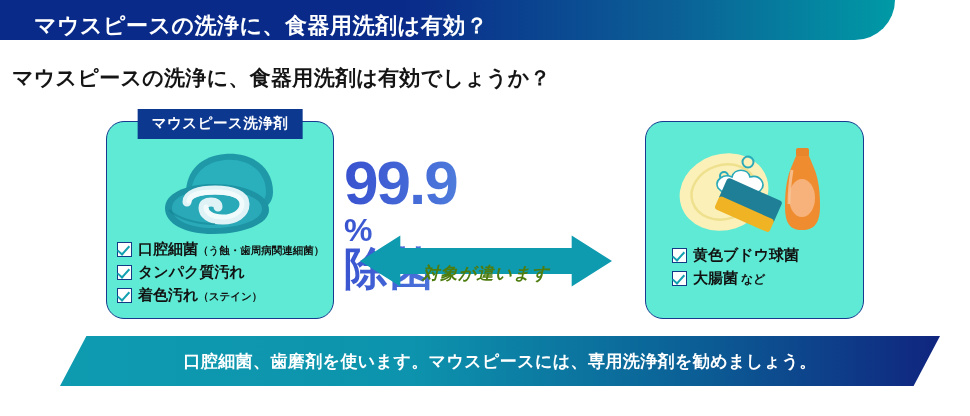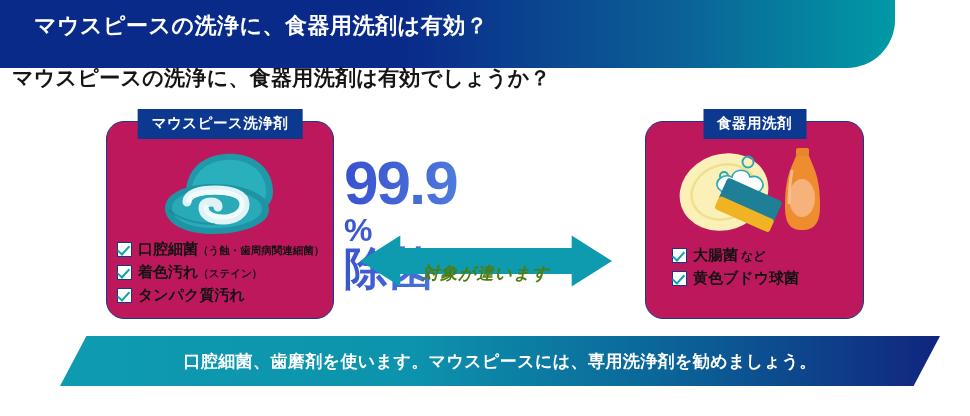--- a/index.html
+++ b/index.html
@@ -6,21 +6,21 @@
   html, body {
     width: 970px; height: 416px;
     background: #ffffff;
     font-family: "Liberation Sans", "DejaVu Sans", sans-serif;
     overflow: hidden;
   }
   #root { position: relative; width: 970px; height: 416px; background: #fff; }
 
   
   .header {
-    position: absolute; left: 0; top: 0; width: 895px; height: 68px;
+    position: absolute; left: 0; top: 0; width: 895px; height: 40px;
     background: linear-gradient(90deg, #0a2a8a 0%, #0a2a8a 45%, #0b5f96 75%, #009aa6 100%);
     border-bottom-right-radius: 48px;
   }
   .header-title {
     position: absolute; left: 34px; top: 11px;
     font-size: 22px; font-weight: bold; color: #ffffff;
     letter-spacing: .5px; white-space: nowrap;
   }
 
   
@@ -29,21 +29,21 @@
     text-align: left;
     font-size: 21px; font-weight: bold; color: #151515;
     letter-spacing: .3px;
   }
 
   
   .panel {
     position: absolute;
     border: 1.6px solid #17398f;
     border-radius: 18px;
-    background: #be185d;
+    background: #5eead4;
   }
   .panel-left  { left: 106px; top: 121px; width: 228px; height: 198px; }
   .panel-right { left: 645px; top: 121px; width: 219px; height: 198px; }
 
   .panel-badge {
     position: absolute; top: -13px;
     background: #0c3890; color: #fff;
     font-size: 14.5px; font-weight: bold;
     padding: 5px 14px 6px; white-space: nowrap;
     letter-spacing: .5px;
@@ -150,45 +150,44 @@
     <div class="checklist checklist-left">
       <div class="check-row">
         <span class="check-box"></span>
         <span>
           <span class="check-main">口腔細菌</span><span class="check-sub">（う蝕・歯周病関連細菌）</span>
         </span>
       </div>
       <div class="check-row">
         <span class="check-box"></span>
         <span>
+          <span class="check-main">タンパク質汚れ</span><span class="check-sub"></span>
+        </span>
+      </div>
+      <div class="check-row">
+        <span class="check-box"></span>
+        <span>
           <span class="check-main">着色汚れ</span><span class="check-sub">（ステイン）</span>
-        </span>
-      </div>
-      <div class="check-row">
-        <span class="check-box"></span>
-        <span>
-          <span class="check-main">タンパク質汚れ</span><span class="check-sub"></span>
         </span>
       </div>
     </div>
   </div>
 
   <div class="center-stat">
     <span class="stat-num">99.9</span>
     <span class="stat-pct">%</span>
     <span class="stat-word">除菌</span>
   </div>
 
   <div class="arrow-wrap">
     <div class="arrow-shape"></div>
     <div class="arrow-label">対象が違います</div>
   </div>
 
   <div class="panel panel-right">
-    <div class="panel-badge">食器用洗剤</div>
 
     <div class="illus illus-right">
       <svg width="170" height="100" viewBox="0 0 170 100">
 
         <ellipse cx="52" cy="52" rx="45" ry="38" fill="#faf0b8" transform="rotate(-18 52 52)"></ellipse>
         <ellipse cx="52" cy="52" rx="33" ry="27" fill="none" stroke="#efe08d" stroke-width="2.5" transform="rotate(-18 52 52)"></ellipse>
 
         <circle cx="76" cy="22" r="5.5" fill="none" stroke="#2aa9b8" stroke-width="2"></circle>
         <circle cx="52" cy="36" r="4" fill="none" stroke="#2aa9b8" stroke-width="2"></circle>
 
@@ -205,27 +204,27 @@
           <ellipse cx="130" cy="58" rx="13" ry="19" fill="#f6b27a"></ellipse>
           <path d="M120 30 C118 42 117 54 117 64" fill="none" stroke="#f8c79c" stroke-width="3" opacity=".8"></path>
         </g>
       </svg>
     </div>
 
     <div class="checklist checklist-right">
       <div class="check-row">
         <span class="check-box"></span>
         <span>
+          <span class="check-main">黄色ブドウ球菌</span>
+        </span>
+      </div>
+      <div class="check-row">
+        <span class="check-box"></span>
+        <span>
           <span class="check-main">大腸菌</span><span class="check-note">など</span>
-        </span>
-      </div>
-      <div class="check-row">
-        <span class="check-box"></span>
-        <span>
-          <span class="check-main">黄色ブドウ球菌</span>
         </span>
       </div>
     </div>
   </div>
 
   <div class="bottom-banner"></div>
   <div class="bottom-banner" style="background:none;clip-path:none;">
     <div class="bottom-text">口腔細菌、歯磨剤を使います。マウスピースには、専用洗浄剤を勧めましょう。</div>
   </div>
 

